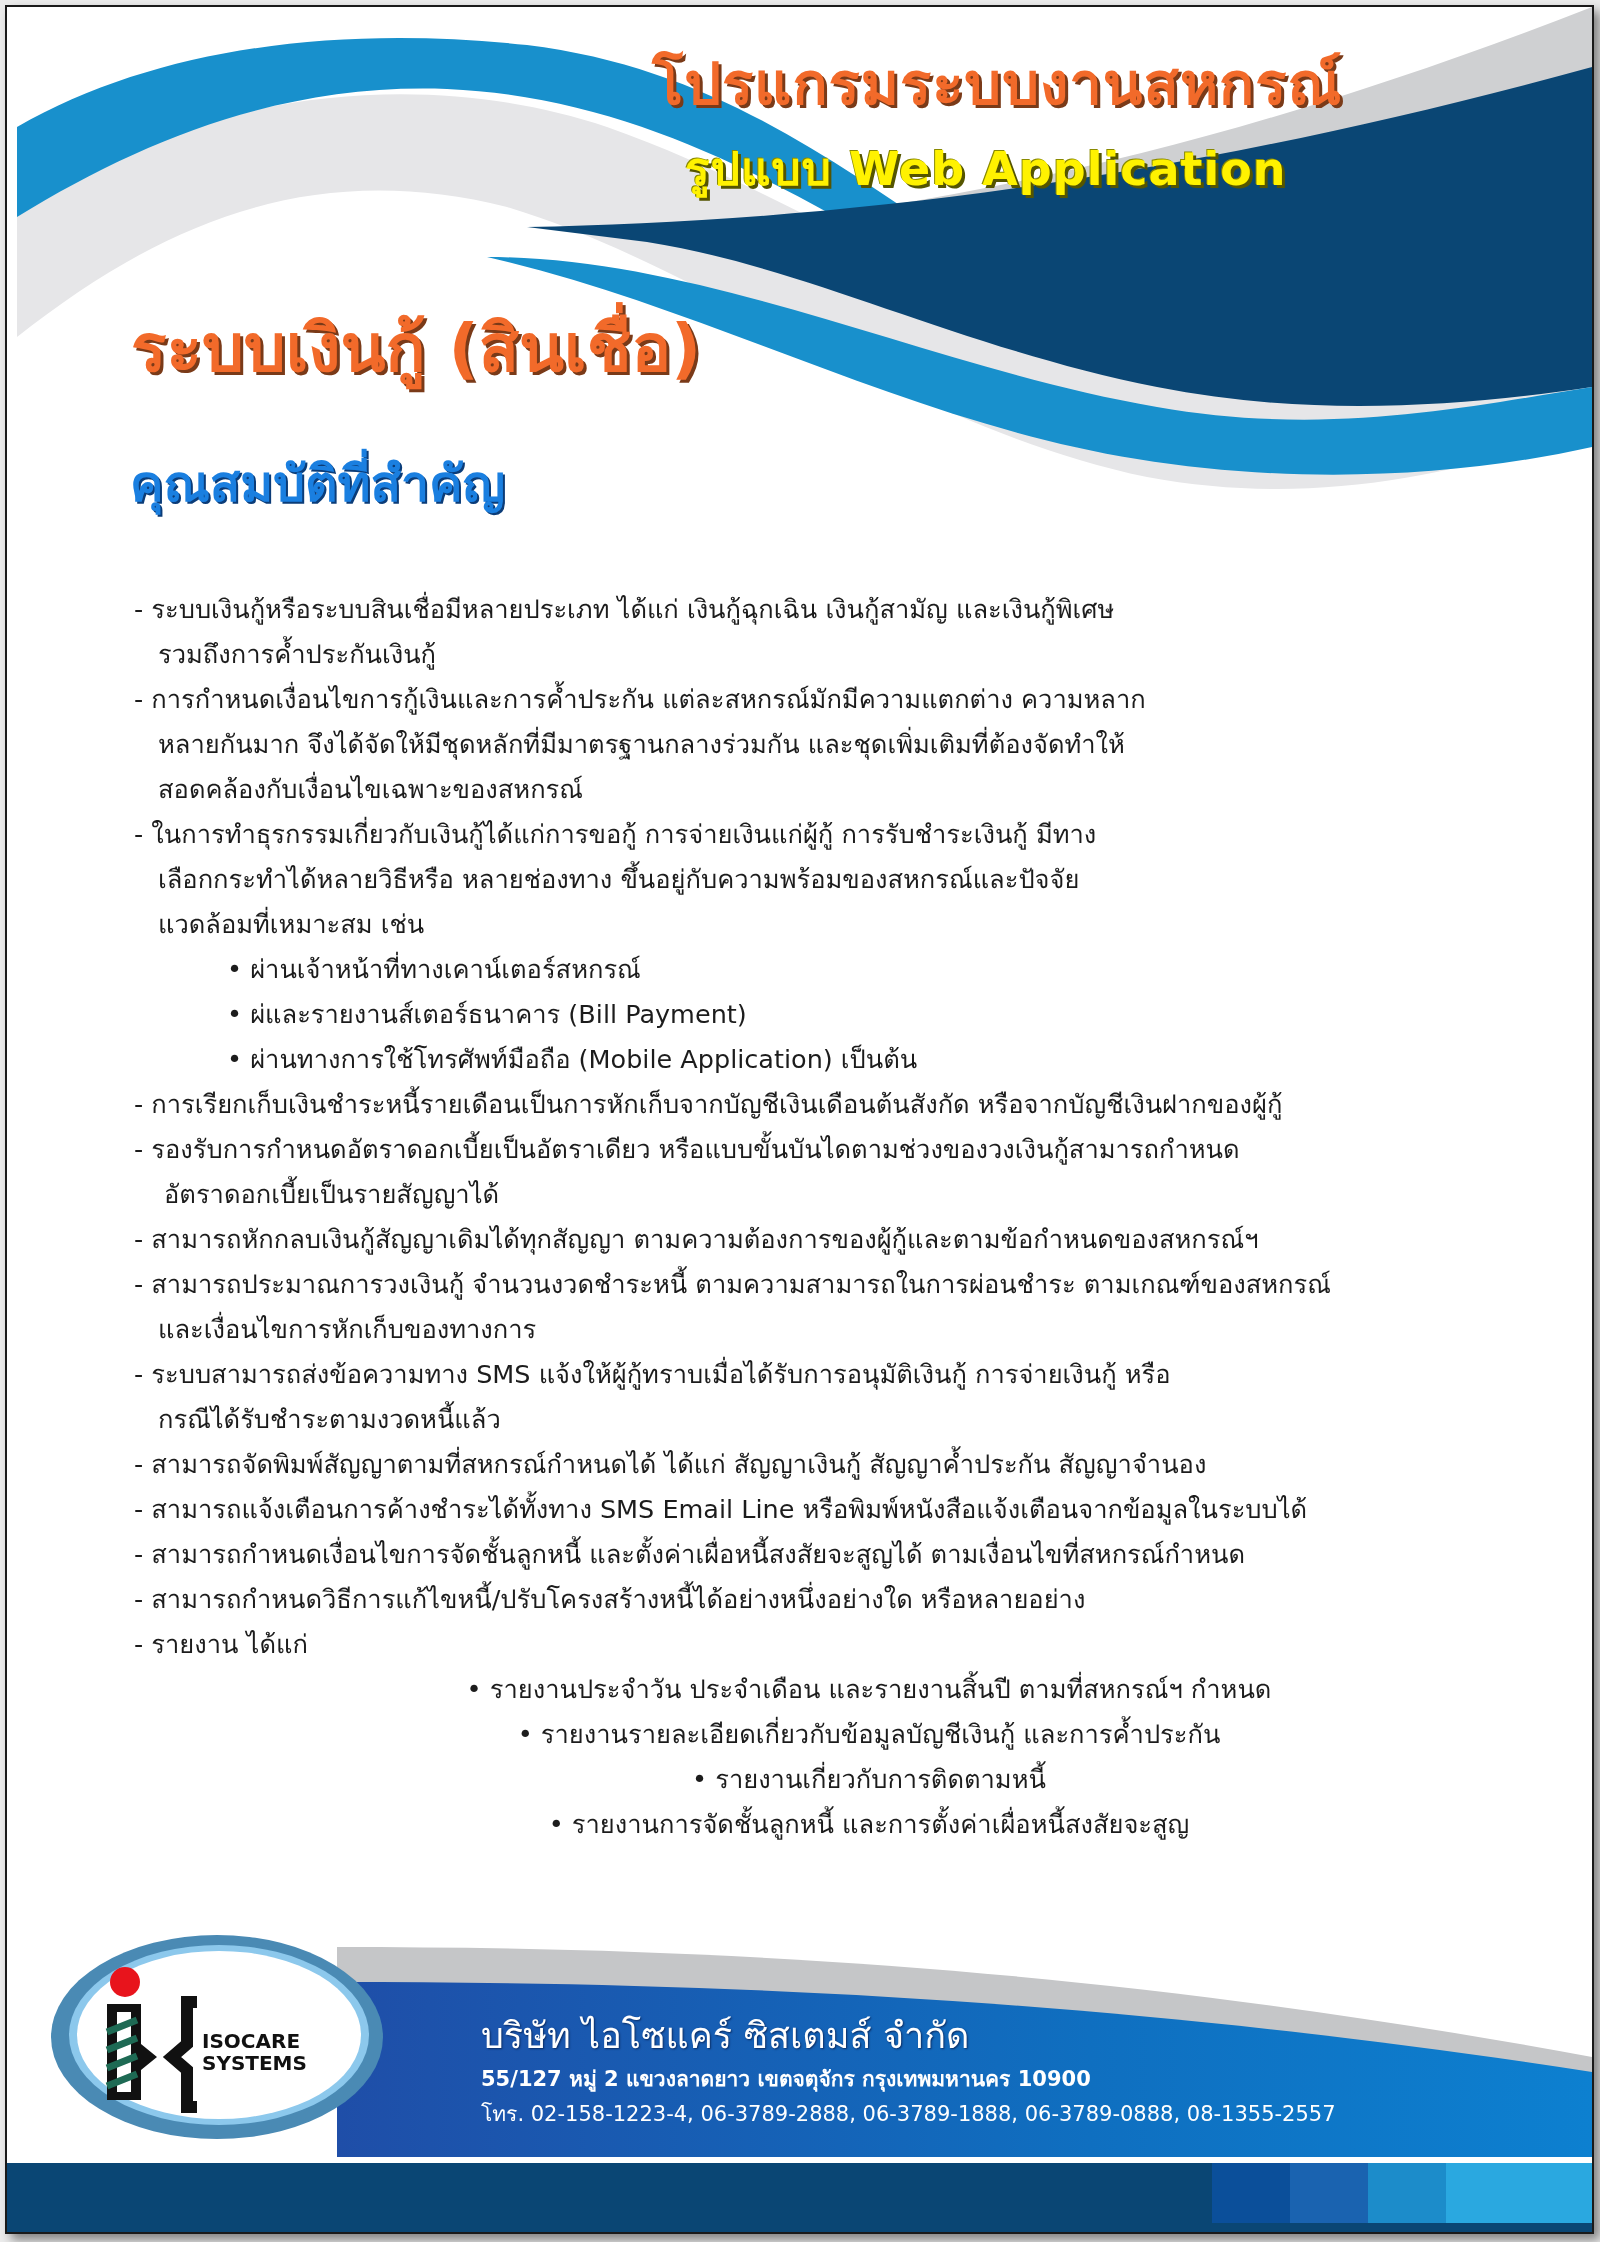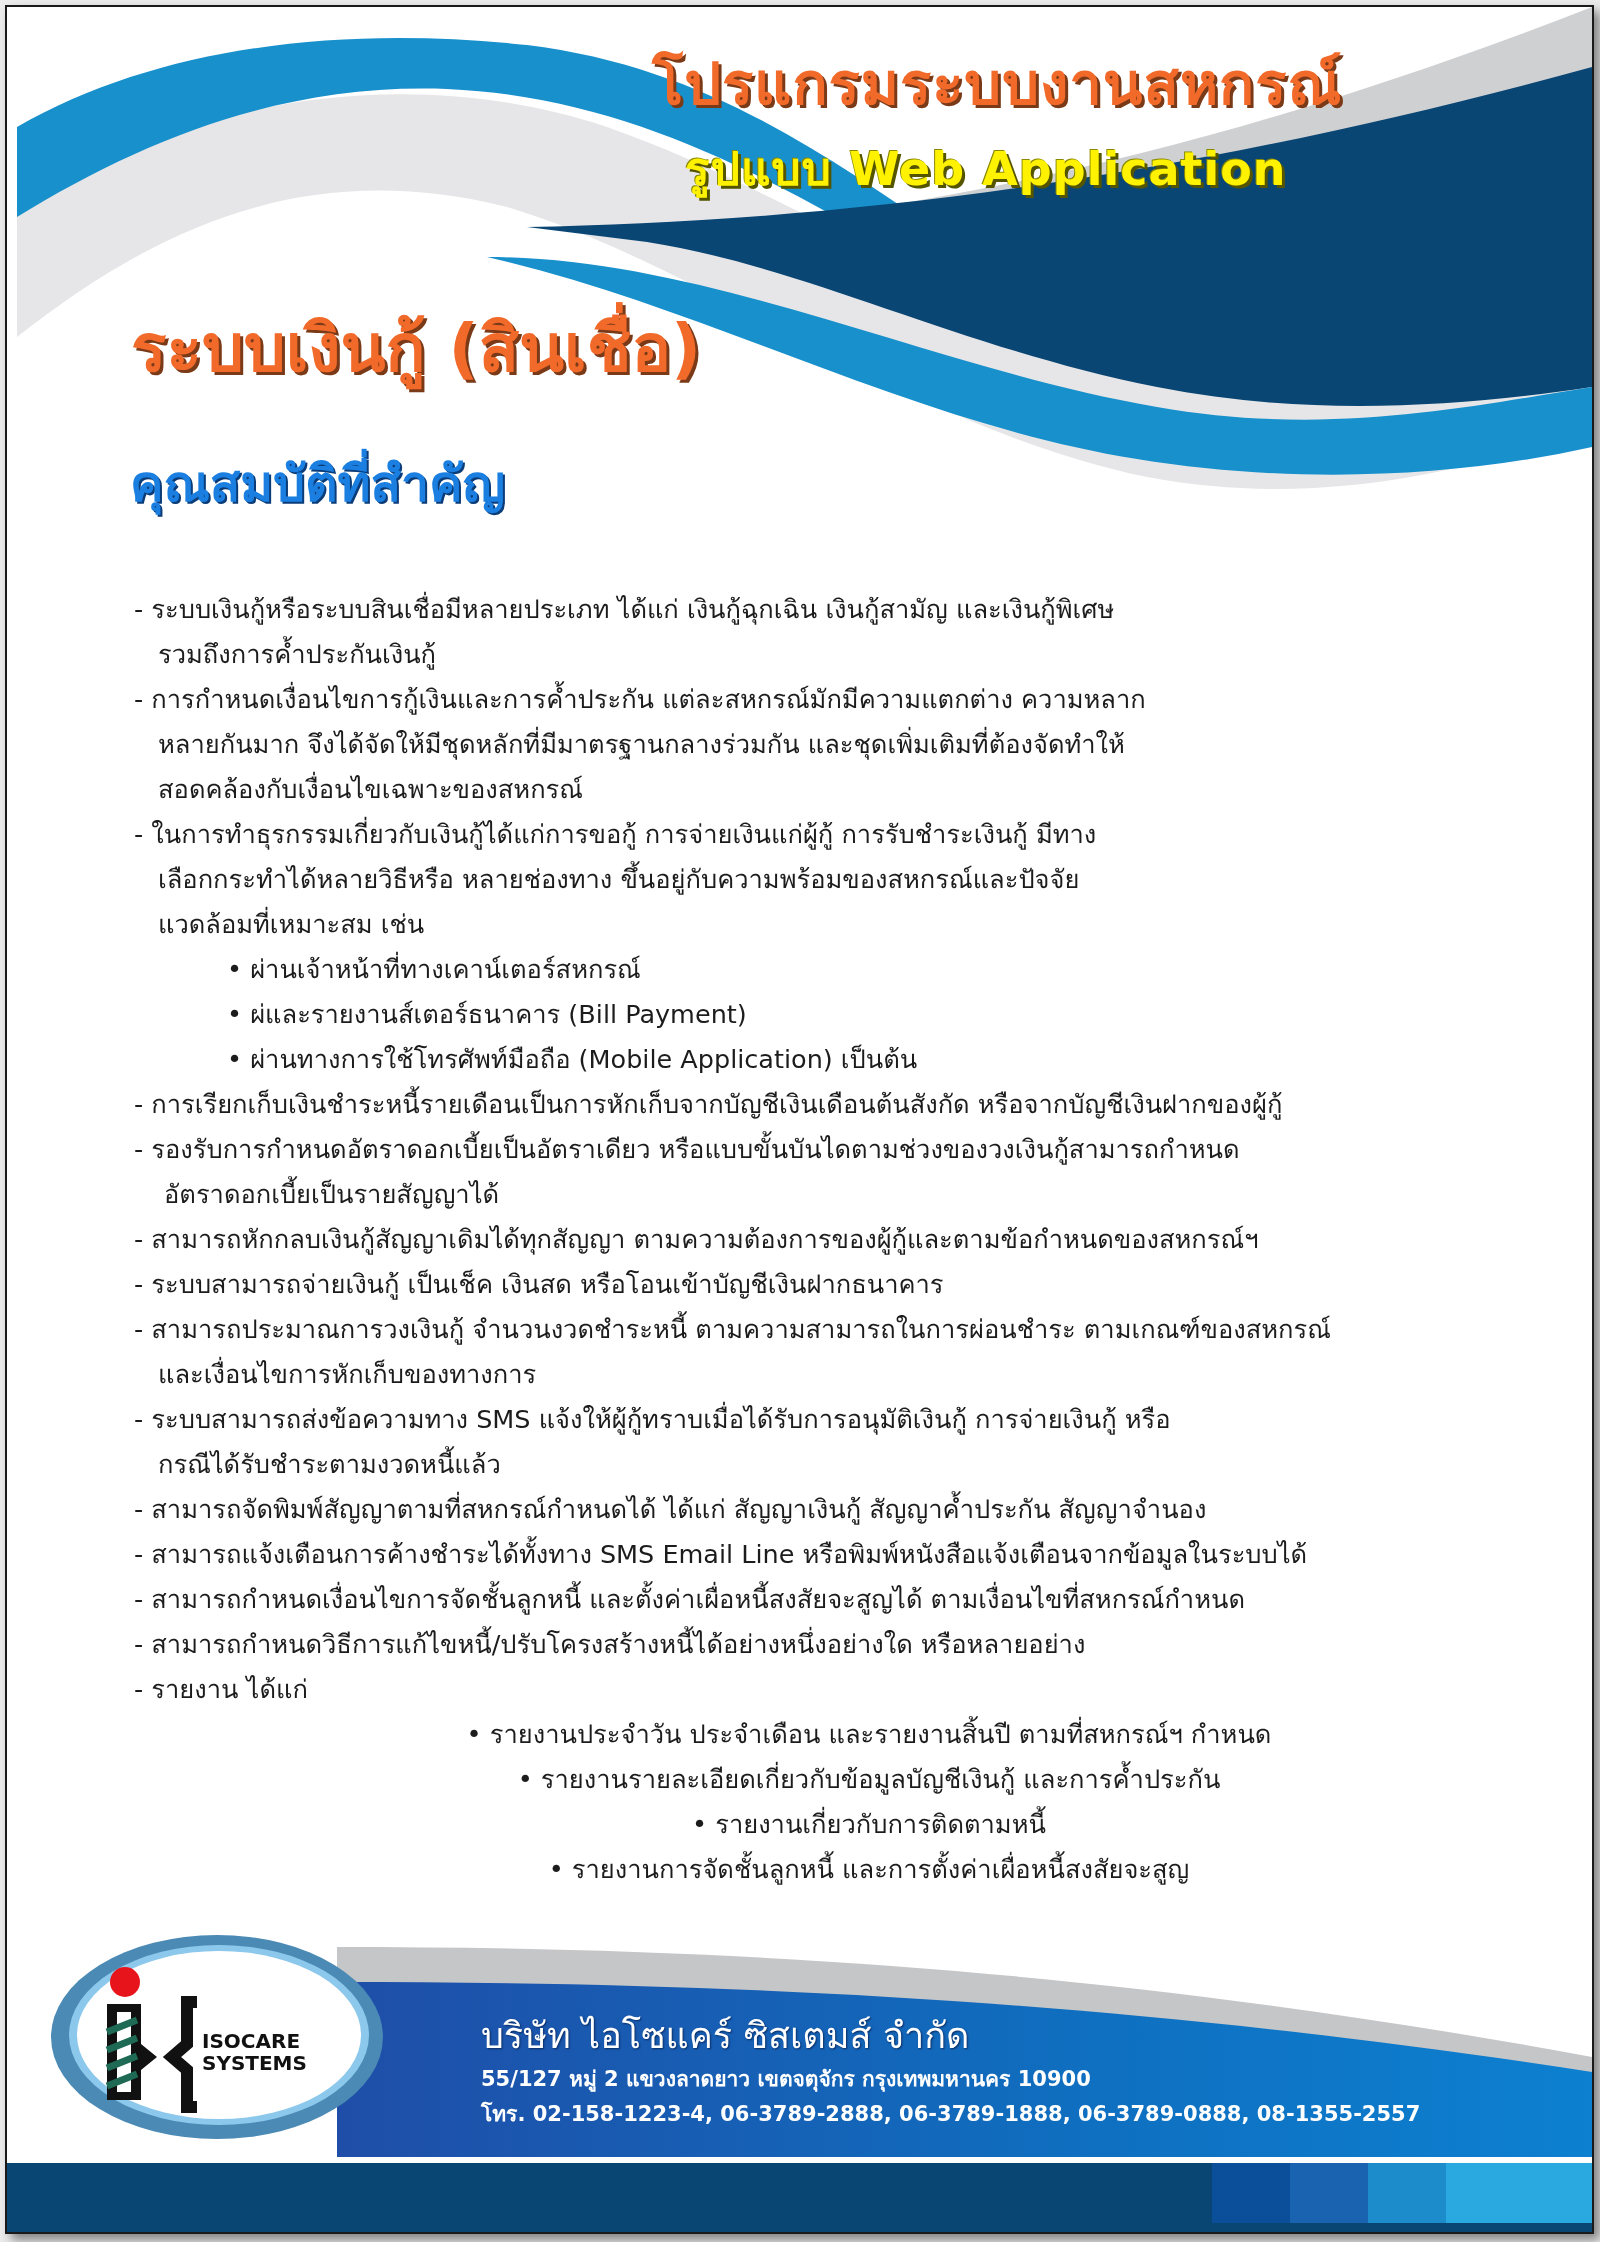--- a/index.html
+++ b/index.html
@@ -38,21 +38,21 @@
     font-family: "DejaVu Sans", sans-serif; font-size: 25.5px; color: #1c1c1c;
   }
   .line { height: 45px; line-height: 45px; white-space: nowrap; }
   .line.cont { padding-left: 24px; }
   .line.cont2 { padding-left: 30px; }
   .line.sub1 { padding-left: 93px; }
   .line.sub2 { padding-left: 70px; text-align: center; }
   .footer-text { position: absolute; color: #ffffff; font-family: "DejaVu Sans", sans-serif; white-space: nowrap; margin-left: 26px; }
   .company-name { left: 448px; top: 2000px; font-size: 36px; text-shadow: 1px 1px 2px #0a2a60; }
   .company-address { left: 448px; top: 2055px; font-size: 21px; font-weight: bold; }
-  .company-phone { left: 448px; top: 2090px; font-size: 21px; font-weight: bold; }
+  .company-phone { left: 448px; top: 2090px; font-size: 21px; font-weight: normal; }
   .logo {
     position: absolute; left: 40px; top: 1925px; width: 340px; height: 210px;
   }
 </style>
 </head>
 <body>
 
 <div class="page">
 
   <svg class="deco" width="1585" height="2225" viewBox="0 0 1585 2225">
@@ -103,21 +103,20 @@
     <div class="line">- ในการทำธุรกรรมเกี่ยวกับเงินกู้ได้แก่การขอกู้ การจ่ายเงินแก่ผู้กู้ การรับชำระเงินกู้ มีทาง</div>
     <div class="line cont">เลือกกระทำได้หลายวิธีหรือ  หลายช่องทาง ขึ้นอยู่กับความพร้อมของสหกรณ์และปัจจัย</div>
     <div class="line cont">แวดล้อมที่เหมาะสม เช่น</div>
     <div class="line sub1">• ผ่านเจ้าหน้าที่ทางเคาน์เตอร์สหกรณ์</div>
     <div class="line sub1">• ผ่และรายงานส์เตอร์ธนาคาร (Bill Payment)</div>
     <div class="line sub1">• ผ่านทางการใช้โทรศัพท์มือถือ (Mobile Application)  เป็นต้น</div>
     <div class="line">- การเรียกเก็บเงินชำระหนี้รายเดือนเป็นการหักเก็บจากบัญชีเงินเดือนต้นสังกัด หรือจากบัญชีเงินฝากของผู้กู้</div>
     <div class="line">- รองรับการกำหนดอัตราดอกเบี้ยเป็นอัตราเดียว หรือแบบขั้นบันไดตามช่วงของวงเงินกู้สามารถกำหนด</div>
     <div class="line cont2">อัตราดอกเบี้ยเป็นรายสัญญาได้</div>
     <div class="line">- สามารถหักกลบเงินกู้สัญญาเดิมได้ทุกสัญญา ตามความต้องการของผู้กู้และตามข้อกำหนดของสหกรณ์ฯ</div>
-    <div class="line">- ระบบสามารถจ่ายเงินกู้ เป็นเช็ค เงินสด หรือโอนเข้าบัญชีเงินฝากธนาคาร</div>
     <div class="line">- สามารถประมาณการวงเงินกู้ จำนวนงวดชำระหนี้ ตามความสามารถในการผ่อนชำระ ตามเกณฑ์ของสหกรณ์</div>
     <div class="line cont">และเงื่อนไขการหักเก็บของทางการ</div>
     <div class="line">- ระบบสามารถส่งข้อความทาง SMS แจ้งให้ผู้กู้ทราบเมื่อได้รับการอนุมัติเงินกู้ การจ่ายเงินกู้ หรือ</div>
     <div class="line cont">กรณีได้รับชำระตามงวดหนี้แล้ว</div>
     <div class="line">- สามารถจัดพิมพ์สัญญาตามที่สหกรณ์กำหนดได้ ได้แก่ สัญญาเงินกู้ สัญญาค้ำประกัน สัญญาจำนอง</div>
     <div class="line">- สามารถแจ้งเตือนการค้างชำระได้ทั้งทาง SMS Email Line หรือพิมพ์หนังสือแจ้งเตือนจากข้อมูลในระบบได้</div>
     <div class="line">- สามารถกำหนดเงื่อนไขการจัดชั้นลูกหนี้ และตั้งค่าเผื่อหนี้สงสัยจะสูญได้ ตามเงื่อนไขที่สหกรณ์กำหนด</div>
     <div class="line">- สามารถกำหนดวิธีการแก้ไขหนี้/ปรับโครงสร้างหนี้ได้อย่างหนึ่งอย่างใด หรือหลายอย่าง</div>
     <div class="line">- รายงาน ได้แก่</div>
     <div class="line sub2">• รายงานประจำวัน ประจำเดือน และรายงานสิ้นปี ตามที่สหกรณ์ฯ กำหนด</div>

